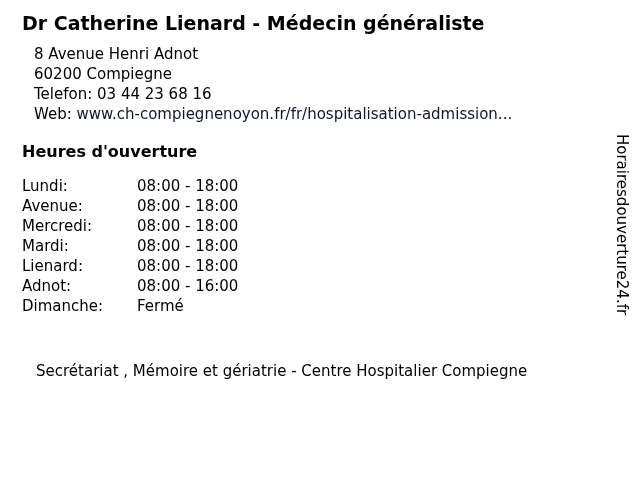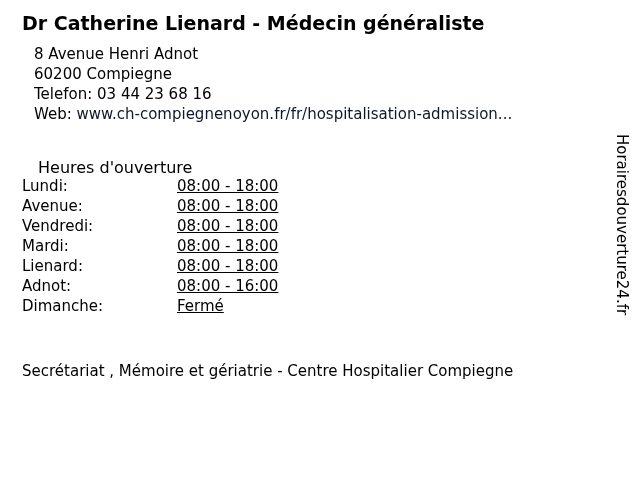--- a/index.html
+++ b/index.html
@@ -32,45 +32,45 @@
     position: absolute;
     left: 34px;
     top: 44px;
     font-size: 15px;
     line-height: 20px;
     white-space: nowrap;
   }
   .section-heading {
     position: absolute;
     left: 22px;
-    margin: 16px;
+    margin: 0;
     font-size: 16px;
-    font-weight: normal;
+    font-weight: bold;
     line-height: 20px;
     white-space: nowrap;
   }
   .hours-heading { top: 142px; }
   .info-heading  { top: 333px; }
   .hours {
     position: absolute;
     left: 22px;
     top: 176px;
     font-size: 15px;
     line-height: 20px;
   }
-  .hrow { display: flex; gap: 40px; }
+  .hrow { display: flex; }
   .hrow .day {
     display: inline-block;
     width: 115px;
     white-space: nowrap;
   }
-  .hrow .time { white-space: nowrap; text-decoration: underline; }
+  .hrow .time { white-space: nowrap; }
   .info-text {
     position: absolute;
-    left: 22px;
+    left: 36px;
     top: 361px;
     font-size: 15px;
     line-height: 20px;
     white-space: nowrap;
   }
   .watermark {
     position: absolute;
     left: 629px;
     top: 134px;
     font-size: 15px;
@@ -101,21 +101,21 @@
   <div class="hours">
     <div class="hrow">
         <span class="day">Lundi:</span>
         <span class="time">08:00 - 18:00</span>
       </div>
     <div class="hrow">
         <span class="day">Avenue:</span>
         <span class="time">08:00 - 18:00</span>
       </div>
     <div class="hrow">
-        <span class="day">Vendredi:</span>
+        <span class="day">Mercredi:</span>
         <span class="time">08:00 - 18:00</span>
       </div>
     <div class="hrow">
         <span class="day">Mardi:</span>
         <span class="time">08:00 - 18:00</span>
       </div>
     <div class="hrow">
         <span class="day">Lienard:</span>
         <span class="time">08:00 - 18:00</span>
       </div>

